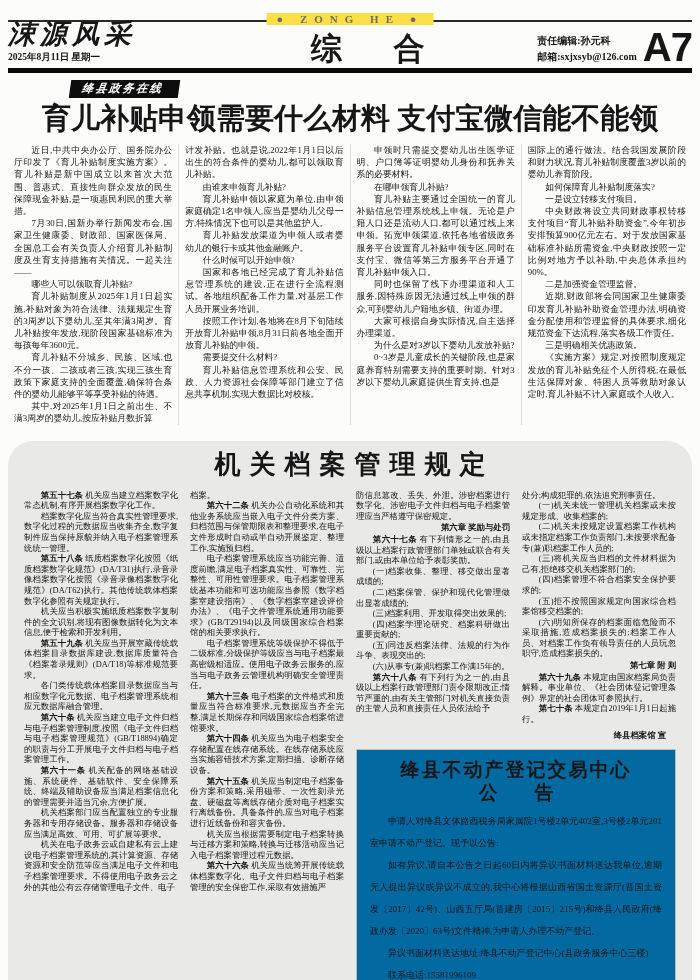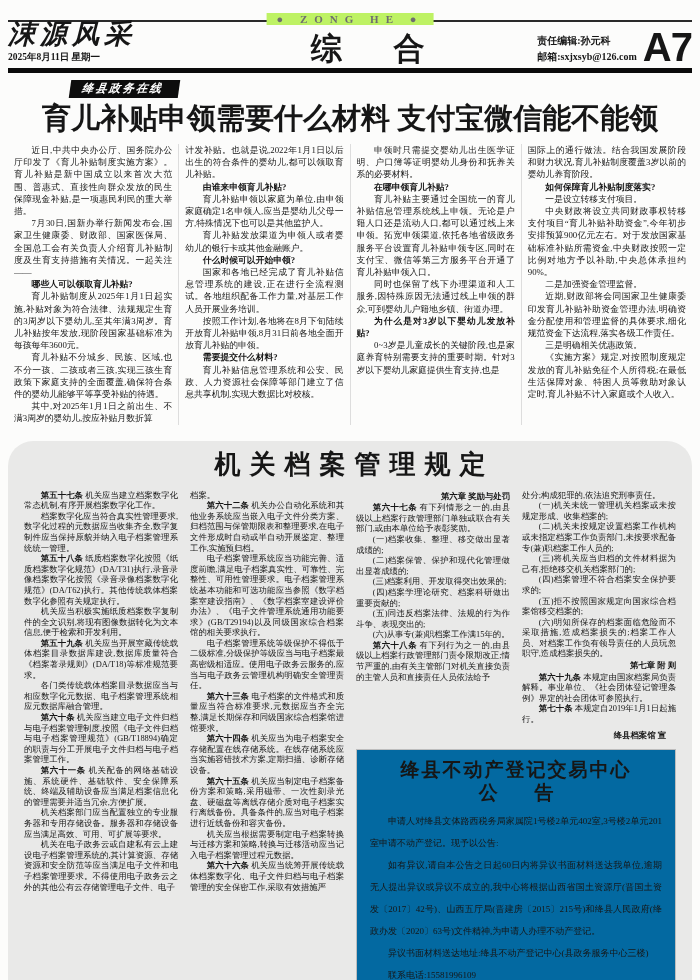--- a/index.html
+++ b/index.html
@@ -7,21 +7,21 @@
     width:700px;height:980px;overflow:hidden;background:#fcfcfb;
     font-family:"Liberation Serif","DejaVu Serif",serif;color:#161616;
     -webkit-font-smoothing:antialiased;
   }
   .page{padding:6px 8px 0;}
   
   .header{position:relative;height:58px;}
   .rule-line{position:absolute;top:14px;left:0;right:0;border-top:2px solid #2a2a2a;}
   .pinyin{
     position:absolute;top:7px;left:50%;transform:translateX(-50%);
-    background:#bef264;padding:0 10px;font-weight:700;font-size:11px;
+    background:#fde047;padding:0 10px;font-weight:700;font-size:11px;
     letter-spacing:7px;color:#6e6e6e;white-space:nowrap;
     font-family:"Liberation Serif",serif;
   }
   .header-row{position:absolute;left:0;right:0;bottom:0;display:flex;align-items:flex-end;}
   .masthead-block{width:190px;}
   .masthead{font-size:27px;font-weight:700;font-style:italic;letter-spacing:5px;line-height:1;white-space:nowrap;}
   .date{font-size:9.5px;font-weight:700;margin-top:3px;white-space:nowrap;}
   .section-title{flex:1;text-align:center;font-size:31px;font-weight:900;letter-spacing:22px;padding-left:22px;line-height:1;white-space:nowrap;}
   .editor-block{font-size:10px;font-weight:700;line-height:1.55;white-space:nowrap;margin-right:6px;}
   .pageno{font-size:40px;font-weight:900;line-height:.82;font-family:"Liberation Sans","DejaVu Sans",sans-serif;letter-spacing:-1px;}
@@ -32,21 +32,21 @@
     display:inline-block;background:#0d0d0d;color:#fff;font-size:11.5px;font-weight:700;
     font-style:italic;padding:1px 16px 2px 12px;transform:skewX(-8deg);letter-spacing:2px;white-space:nowrap;
   }
   .headline{font-size:29px;font-weight:900;text-align:center;margin:5px 0 7px;line-height:1.1;white-space:nowrap;}
   .a1cols{display:flex;padding:2px 0 8px;}
   .a1cols .col{flex:1;padding:0 6px;font-size:8.8px;line-height:12.2px;}
   .a1cols .col + .col{border-left:1px solid #ddd;}
   
   .para{margin:0;text-indent:2em;text-align:justify;}
   .para.cont{text-indent:0;}
-  .para.h{font-weight:700;}
+  .para.h{font-weight:400;}
   .para.chapter{text-indent:0;text-align:right;font-weight:700;margin:1px 0;}
   .para.sign{text-indent:0;text-align:right;font-weight:700;margin-top:5px;padding-right:10px;}
   .para b{font-weight:700;}
   
   .reg-box{background:#e9e9e8;margin-top:8px;padding:4px 10px 12px;border-radius:25px;}
   .reg-title{text-align:center;font-size:26px;font-weight:900;letter-spacing:9px;padding-left:9px;margin:2px 0 9px;white-space:nowrap;}
   .reg-cols{display:flex;}
   .reg-half{flex:1;display:flex;}
   .reg-half.right{flex-direction:column;}
   .reg-right-cols{display:flex;flex:1;}
@@ -103,20 +103,21 @@
         <p class="para p">国家和各地已经完成了育儿补贴信息管理系统的建设,正在进行全流程测试。各地组织配备工作力量,对基层工作人员开展业务培训。</p>
         <p class="para p">按照工作计划,各地将在8月下旬陆续开放育儿补贴申领,8月31日前各地全面开放育儿补贴的申领。</p>
         <p class="para h">需要提交什么材料?</p>
         <p class="para p">育儿补贴信息管理系统和公安、民政、人力资源社会保障等部门建立了信息共享机制,实现大数据比对校核。</p>
       </div>
       <div class="col">
         <p class="para p">申领时只需提交婴幼儿出生医学证明、户口簿等证明婴幼儿身份和抚养关系的必要材料。</p>
         <p class="para h">在哪申领育儿补贴?</p>
         <p class="para p">育儿补贴主要通过全国统一的育儿补贴信息管理系统线上申领。无论是户籍人口还是流动人口,都可以通过线上来申领。拓宽申领渠道,依托各地省级政务服务平台设置育儿补贴申领专区,同时在支付宝、微信等第三方服务平台开通了育儿补贴申领入口。</p>
         <p class="para p">同时也保留了线下办理渠道和人工服务,因特殊原因无法通过线上申领的群众,可到婴幼儿户籍地乡镇、街道办理。</p>
+        <p class="para p">大家可根据自身实际情况,自主选择办理渠道。</p>
         <p class="para h">为什么是对3岁以下婴幼儿发放补贴?</p>
         <p class="para p">0~3岁是儿童成长的关键阶段,也是家庭养育特别需要支持的重要时期。针对3岁以下婴幼儿家庭提供生育支持,也是</p>
       </div>
       <div class="col">
         <p class="para cont">国际上的通行做法。结合我国发展阶段和财力状况,育儿补贴制度覆盖3岁以前的婴幼儿养育阶段。</p>
         <p class="para h">如何保障育儿补贴制度落实?</p>
         <p class="para p">一是设立转移支付项目。</p>
         <p class="para p">中央财政将设立共同财政事权转移支付项目“育儿补贴补助资金”,今年初步安排预算900亿元左右。对于发放国家基础标准补贴所需资金,中央财政按照一定比例对地方予以补助,中央总体承担约90%。</p>
         <p class="para p">二是加强资金管理监督。</p>
         <p class="para p">近期,财政部将会同国家卫生健康委印发育儿补贴补助资金管理办法,明确资金分配使用和管理监督的具体要求,细化规范资金下达流程,落实各级工作责任。</p>
@@ -149,20 +150,21 @@
             <p class="para p"><b>第六十三条</b> 电子档案的文件格式和质量应当符合标准要求,元数据应当齐全完整,满足长期保存和同级国家综合档案馆进馆要求。</p>
             <p class="para p"><b>第六十四条</b> 机关应当为电子档案安全存储配置在线存储系统。在线存储系统应当实施容错技术方案,定期扫描、诊断存储设备。</p>
             <p class="para p"><b>第六十五条</b> 机关应当制定电子档案备份方案和策略,采用磁带、一次性刻录光盘、硬磁盘等离线存储介质对电子档案实行离线备份。具备条件的,应当对电子档案进行近线备份和容灾备份。</p>
             <p class="para p">机关应当根据需要制定电子档案转换与迁移方案和策略,转换与迁移活动应当记入电子档案管理过程元数据。</p>
             <p class="para p"><b>第六十六条</b> 机关应当统筹开展传统载体档案数字化、电子文件归档与电子档案管理的安全保密工作,采取有效措施严</p>
           </div>
         </div>
       <div class="reg-half right">
         <div class="reg-right-cols" id="regRight">
             <div class="reg-col">
+              <p class="para cont">防信息篡改、丢失、外泄。涉密档案进行数字化、涉密电子文件归档与电子档案管理应当严格遵守保密规定。</p>
               <p class="para chapter">第六章 奖励与处罚</p>
               <p class="para p"><b>第六十七条</b> 有下列情形之一的,由县级以上档案行政管理部门单独或联合有关部门,或由本单位给予表彰奖励。</p>
               <p class="para p">(一)档案收集、整理、移交做出显著成绩的;</p>
               <p class="para p">(二)档案保管、保护和现代化管理做出显著成绩的;</p>
               <p class="para p">(三)档案利用、开发取得突出效果的;</p>
               <p class="para p">(四)档案学理论研究、档案科研做出重要贡献的;</p>
               <p class="para p">(五)同违反档案法律、法规的行为作斗争、表现突出的;</p>
               <p class="para p">(六)从事专(兼)职档案工作满15年的。</p>
               <p class="para p"><b>第六十八条</b> 有下列行为之一的,由县级以上档案行政管理部门责令限期改正;情节严重的,由有关主管部门对机关直接负责的主管人员和直接责任人员依法给予</p>
             </div>

